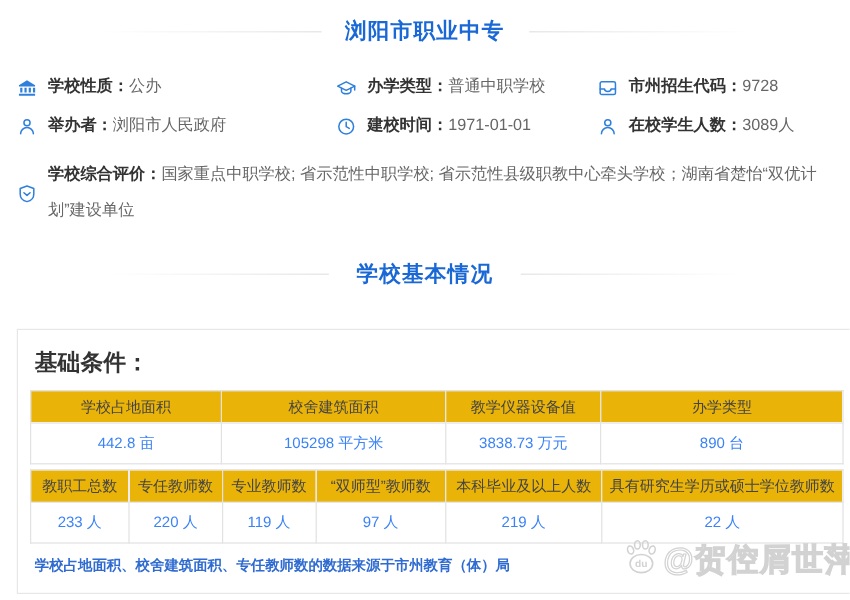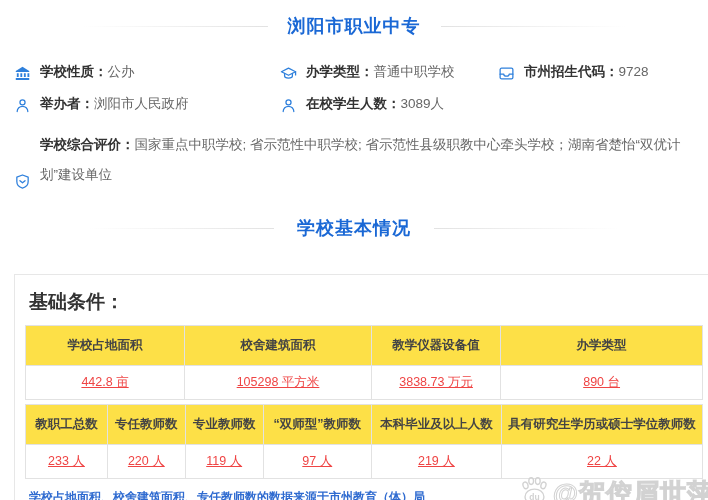--- a/index.html
+++ b/index.html
@@ -11,40 +11,40 @@
   .title-row.main { margin-top:14px; }
   .title-row.section { margin-top:26px;gap:23px; }
   .hr { flex:0 0 185px; height:1px; }
   .hr.left  { background:linear-gradient(to left,  #e2e2e2, rgba(226,226,226,0)); }
   .hr.right { background:linear-gradient(to right, #e2e2e2, rgba(226,226,226,0)); }
   .big-title { color:#1a68d5; font-size:18px; font-weight:bold; letter-spacing:1px; white-space:nowrap; }
 
   
   .info-wrap { padding:0 2px 0 14px; }
   .info-grid { display:grid; grid-template-columns:266px 218px 1fr; row-gap:12px; margin-top:24px; }
-  .item { display:flex; align-items:flex-end; line-height:20px; }
+  .item { display:flex; align-items:center; line-height:20px; }
   .item .ico { flex:0 0 17px; height:17px; margin:2px 9px 0 0; color:#2f80dc; }
   .item .ico svg { width:17px; height:17px; display:block; }
   .item .txt { font-size:13.5px; }
   .lbl { font-weight:bold; color:#333; }
   .val { color:#666; }
   .item.wide { margin-top:16px; }
   .item.wide .txt { line-height:30px; }
   .item.addr { margin-top:13px; }
 
   
   .panel { position:relative; margin:34px 0 0 14px; width:702px;
     border:1px solid #e7e7e7; background:#fff; padding:12px 12px 6px 10px; }
   .panel-heading { font-size:19px; font-weight:bold; color:#333; margin:2px 0 10px 4px; }
 
   table { width:100%; border-collapse:collapse; table-layout:fixed; }
   table.t2 { margin-top:4px; }
   th, td { border:1px solid #e2e2e2; text-align:center; font-size:12.5px; overflow:hidden; white-space:nowrap; }
-  th { background:#fde047; color:#444; font-weight:bold; height:40px; }
-  td { color:#ef4444; height:34px;text-decoration:underline; }
+  th { background:#eab308; color:#444; font-weight:normal; height:27px; }
+  td { color:#3b82f6; height:34px; }
 
   .note { margin:10px 0 8px 4px; font-size:12px; font-weight:bold; color:#2f6bd0; }
 
   
   .watermark { position:absolute; right:1px; bottom:8px; display:flex; align-items:center; gap:2px; }
   .watermark svg { width:34px; height:34px; }
   .wm-text { font-size:26px; font-weight:bold; color:transparent;
     -webkit-text-stroke:1px #d2d2d2; letter-spacing:1px; }
 </style>
 </head>
@@ -93,20 +93,29 @@
     <div class="item">
       <span class="ico">
         <svg viewBox="0 0 24 24" fill="none" stroke="currentColor" stroke-width="1.8" stroke-linecap="round">
             <circle cx="12" cy="7.5" r="3.6"></circle>
             <path d="M4.5 20.5c0-4.1 3.4-7.4 7.5-7.4s7.5 3.3 7.5 7.4"></path>
           </svg>
       </span>
       <span class="txt"><span class="lbl">举办者：</span><span class="val">浏阳市人民政府</span></span>
     </div>
 
+    <div class="item">
+      <span class="ico">
+        <svg viewBox="0 0 24 24" fill="none" stroke="currentColor" stroke-width="1.8" stroke-linecap="round">
+            <circle cx="12" cy="12" r="8.7"></circle>
+            <path d="M12 6.8V12l3.6 2.1"></path>
+          </svg>
+      </span>
+      <span class="txt"><span class="lbl">建校时间：</span><span class="val">1971-01-01</span></span>
+    </div>
 
     <div class="item">
       <span class="ico">
         <svg viewBox="0 0 24 24" fill="none" stroke="currentColor" stroke-width="1.8" stroke-linecap="round">
             <circle cx="12" cy="7.5" r="3.6"></circle>
             <path d="M4.5 20.5c0-4.1 3.4-7.4 7.5-7.4s7.5 3.3 7.5 7.4"></path>
           </svg>
       </span>
       <span class="txt"><span class="lbl">在校学生人数：</span><span class="val">3089人</span></span>
     </div>

